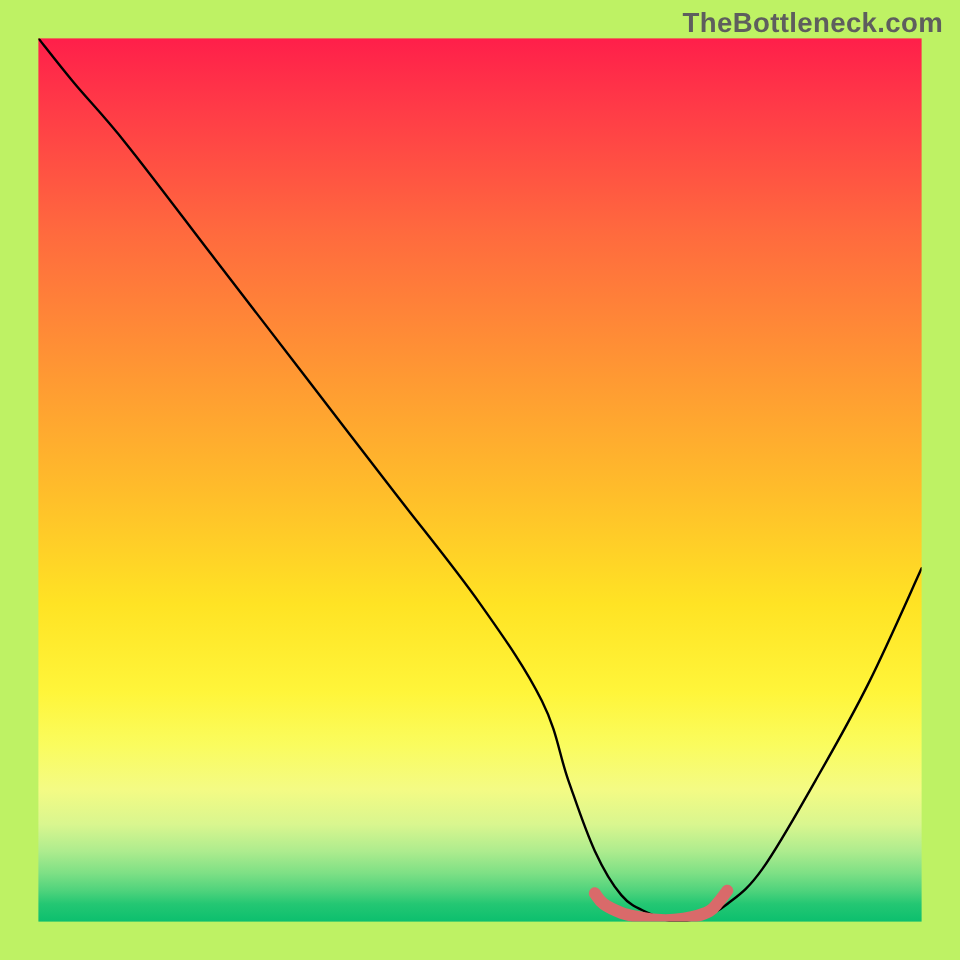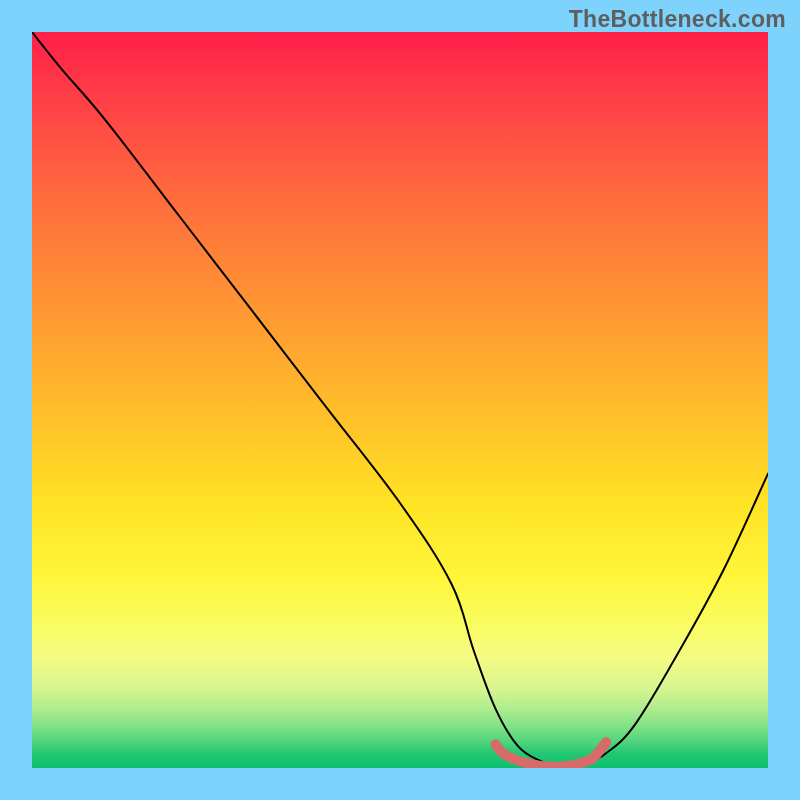--- a/index.html
+++ b/index.html
@@ -8,21 +8,21 @@
     width: 800px;
     height: 800px;
     background: #000;
     overflow: hidden;
     font-family: Arial, Helvetica, sans-serif;
   }
   .frame {
     position: relative;
     width: 800px;
     height: 800px;
-    background: #7dd3fc;
+    background: #bef264;
   }
   .watermark {
     position: absolute;
     top: 6px;
     right: 14px;
     color: #5e5e5e;
     font-size: 23px;
     font-weight: 600;
     letter-spacing: 0.3px;
     z-index: 5;

